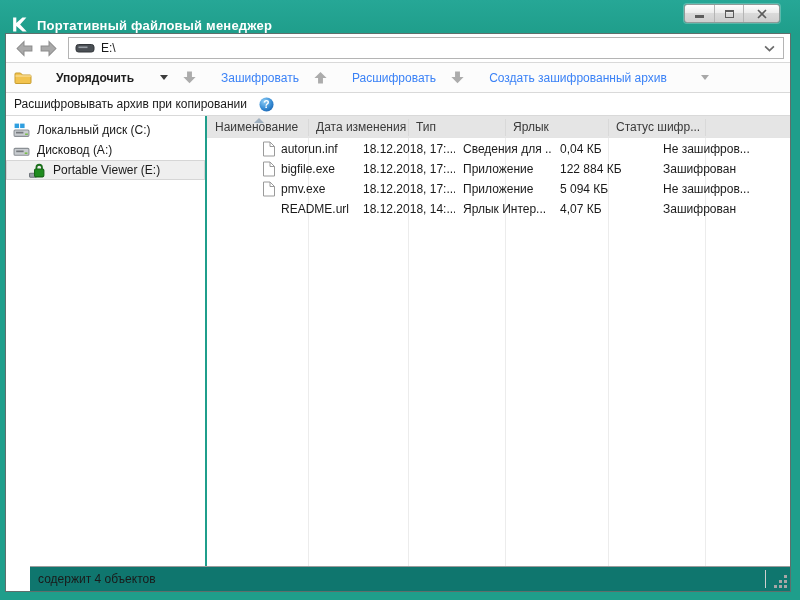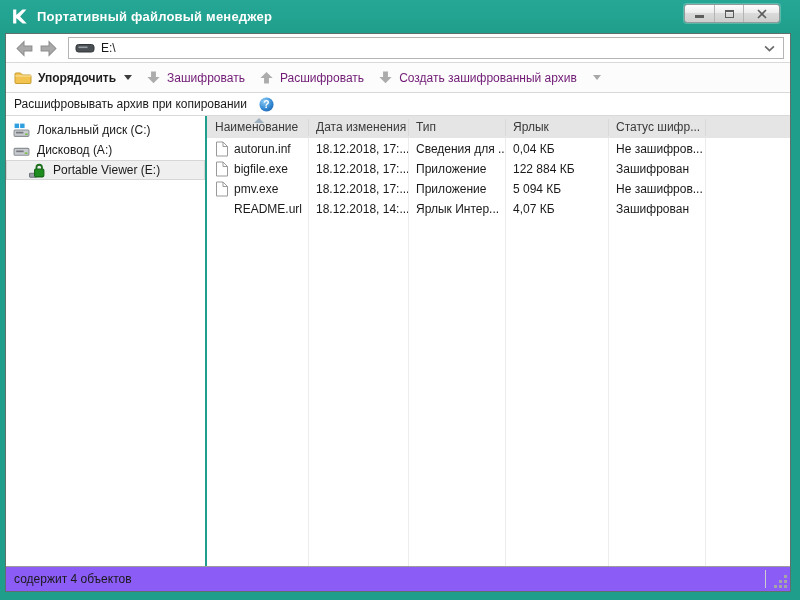--- a/index.html
+++ b/index.html
@@ -1,20 +1,20 @@
 <!DOCTYPE html>
 <html><head>
 <meta charset="utf-8">
 <style>
   * { margin:0; padding:0; box-sizing:border-box; }
   html,body { width:800px; height:600px; font-family:"Liberation Sans","DejaVu Sans",sans-serif; }
   .window { position:relative; width:800px; height:600px; background:linear-gradient(#23a untilized, #1f9e8b); background:#1f9e8b; overflow:hidden; }
 
   
-  .titlebar { position:absolute; left:0; top:0; right:0; height:33px; background:linear-gradient(#24a untilized,#1f9e8b); background:linear-gradient(#26a796,#1f9e8b); display:flex; align-items:center; }
+  .titlebar { position:absolute; left:0; top:0; right:0; height:33px; background:linear-gradient(#24a untilized,#1f9e8b); background:linear-gradient(#26a796,#1f9e8b); display:flex; align-items:flex-end; }
   .titlebar .logo { width:17px; height:17px; margin:0 9px 0 11px; }
   .titlebar .title { color:#fff; font-size:13px; font-weight:bold; letter-spacing:.2px; }
   .winbtns { position:absolute; top:4px; right:20px; display:flex; height:19px; border:1px solid #8f9b99; border-radius:3px; overflow:hidden; background:linear-gradient(#fefefe,#ececec 45%,#dadada 50%,#cfcfcf); box-shadow:0 0 0 1px rgba(255,255,255,.25); }
   .winbtn { width:29px; height:100%; display:flex; align-items:center; justify-content:center; border-left:1px solid #b5b5b5; cursor:default; }
   .winbtn:first-child { border-left:none; }
   .winbtn.close { width:36px; }
   .glyph-min { width:9px; height:3px; background:#5c5c5c; margin-top:6px; }
   .glyph-max { width:9px; height:8px; border:1px solid #5c5c5c; border-top-width:2px; }
 
   
@@ -22,23 +22,23 @@
 
   
   .navbar { height:29px; background:#fff; border-bottom:1px solid #d9d9d9; display:flex; align-items:center; padding:0 6px 0 6px; flex:0 0 auto; }
   .navbtn { width:24px; height:24px; display:flex; align-items:center; justify-content:center; }
   .addressbar { flex:1; height:22px; margin-left:8px; border:1px solid #b4b4b4; background:#fff; display:flex; align-items:center; padding:0 6px; }
   .addressbar .addr-text { font-size:12px; color:#1a1a1a; margin-left:6px; flex:1; }
   .addr-chevron { margin-right:2px; }
 
   
   .toolbar { height:30px; background:#fcfcfc; border-bottom:1px solid #d9d9d9; display:flex; align-items:center; padding-left:8px; flex:0 0 auto; }
-  .tool { display:flex; align-items:center; gap:6px; margin-right:14px; font-size:12px; }
+  .tool { display:flex; align-items:center; gap:24px; margin-right:14px; font-size:12px; }
   .tool .lbl { color:#1e1e1e; font-weight:bold; }
-  .tool.disabled .lbl { color:#701a75; font-weight:normal; }
+  .tool.disabled .lbl { color:#3b82f6; font-weight:normal; }
   .caret { width:0; height:0; border-left:4px solid transparent; border-right:4px solid transparent; border-top:5px solid #3c3c3c; margin-left:2px; }
   .caret.dis { border-top-color:#a8a8a8; }
 
   
   .optionrow { height:23px; background:#fff; border-bottom:1px solid #d9d9d9; display:flex; align-items:center; padding-left:8px; flex:0 0 auto; }
   .optionrow .opt-label { font-size:12px; color:#1a1a1a; }
   .optionrow .help { margin-left:12px; width:15px; height:15px; }
 
   
   .main { flex:1; display:flex; min-height:0; }
@@ -48,28 +48,28 @@
   .tree-icon { width:17px; height:17px; margin-right:7px; flex:0 0 auto; }
   .splitter { width:2px; background:#1f9e8b; flex:0 0 auto; }
 
   .filelist { flex:1; position:relative; background:#fff; overflow:hidden; }
   .col-line { position:absolute; top:0; bottom:0; width:1px; background:#ececec; }
   .col-line-h { position:absolute; top:3px; height:17px; width:1px; background:#d9d9d9; }
   .lheader { position:absolute; left:0; right:0; top:0; height:22px; border-bottom:1px solid #e4e4e4; display:flex; align-items:flex-end; background:#e5e5e5; }
   .hcell { font-size:12px; color:#3a3a3a; padding:0 0 3px 8px; white-space:nowrap; overflow:hidden; }
   .sort-arrow { position:absolute; top:2px; left:47px; width:0; height:0; border-left:5px solid transparent; border-right:5px solid transparent; border-bottom:5px solid #9fb0c0; }
   .rows { position:absolute; left:0; right:0; top:23px; }
-  .frow { height:20px; display:flex; align-items:center; }
+  .frow { height:20px; display:flex; align-items:center;padding-left:47px; }
   .fcell { font-size:12px; color:#1a1a1a; padding-left:8px; white-space:nowrap; overflow:hidden; display:flex; align-items:center; }
   .ficon { width:14px; height:16px; margin-right:5px; flex:0 0 auto; }
   .ficon.empty { visibility:hidden; }
   .c0 { width:101px; } .c1 { width:100px; } .c2 { width:97px; } .c3 { width:103px; } .c4 { width:97px; }
 
   
-  .statusbar { height:25px; background:#8b5cf6; border-top:1px solid #9c9c9c; display:flex; align-items:center; padding-left:8px; flex:0 0 auto; position:relative; }
+  .statusbar { height:25px; background:#0f766e; border-top:1px solid #9c9c9c; display:flex; align-items:center; padding-left:8px; flex:0 0 auto; position:relative;margin-left:24px; }
   .statusbar .status-text { font-size:12px; color:#1a1a1a; }
   .status-div { position:absolute; right:24px; top:3px; bottom:3px; width:1px; background:#cfcfcf; }
   .grip { position:absolute; right:3px; bottom:3px; width:13px; height:13px; }
   .grip i { position:absolute; width:3px; height:3px; background:#a6a6a6; }
   .grip i:nth-child(1){ right:0; bottom:0; } .grip i:nth-child(2){ right:0; bottom:5px; }
   .grip i:nth-child(3){ right:0; bottom:10px; } .grip i:nth-child(4){ right:5px; bottom:0; }
   .grip i:nth-child(5){ right:5px; bottom:5px; } .grip i:nth-child(6){ right:10px; bottom:0; }
 </style>
 </head>
 <body>

